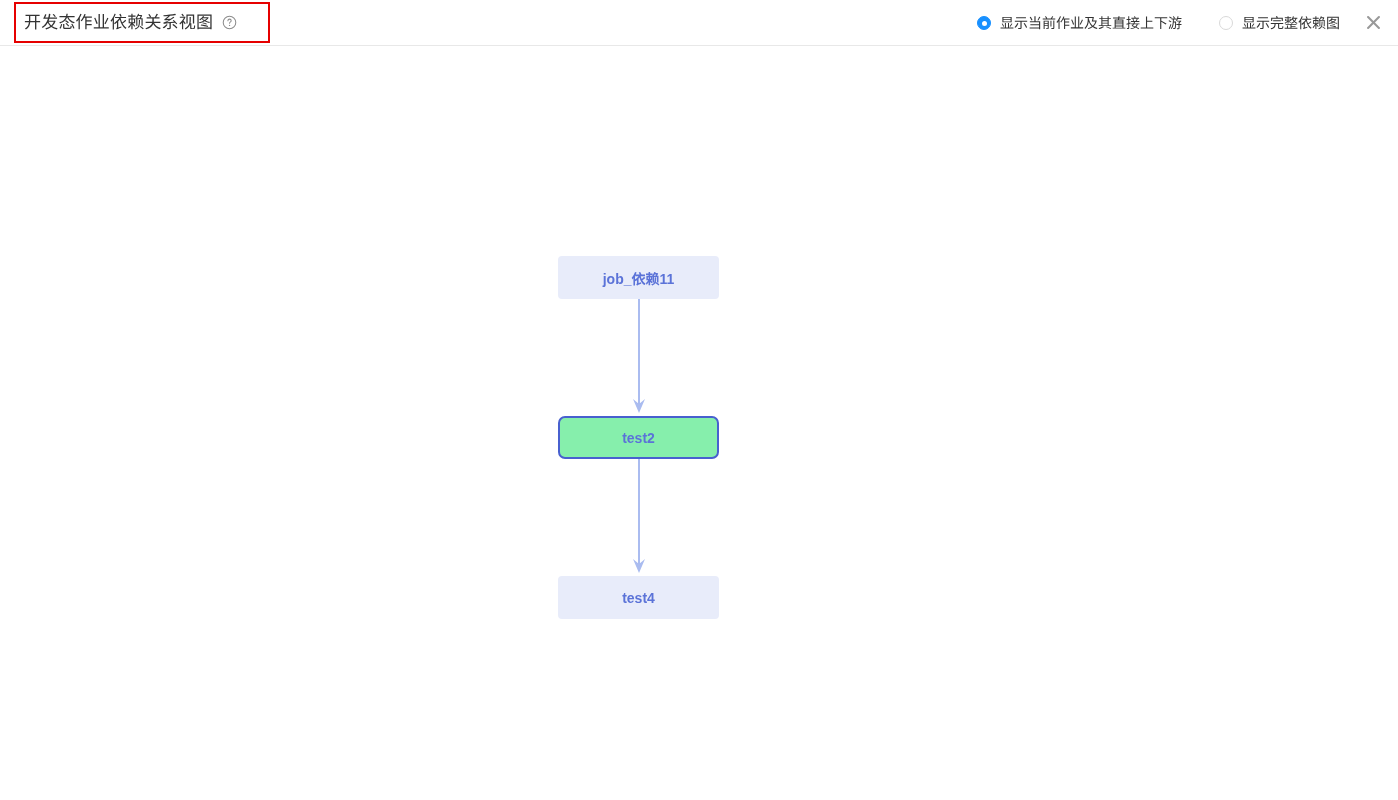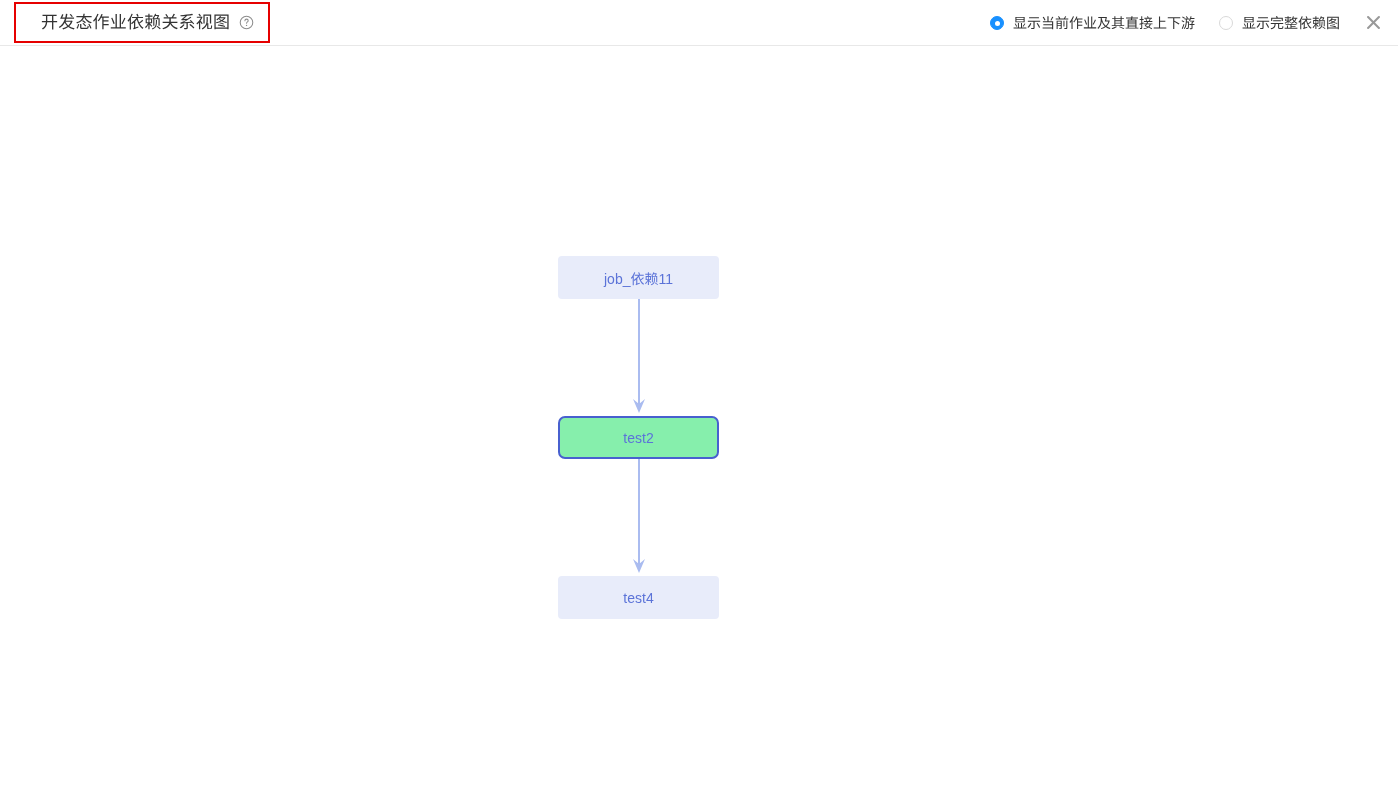--- a/index.html
+++ b/index.html
@@ -31,21 +31,21 @@
   .title-wrap {
     position: absolute;
     left: 14px;
     top: 2px;
     height: 41px;
     width: 256px;
     box-sizing: border-box;
     border: 2px solid #e60000;
     display: flex;
     align-items: center;
-    padding-left: 25px;
+    padding-left: 8px;
   }
 
   .page-title {
     font-size: 17px;
     color: #333333;
     line-height: 20px;
     letter-spacing: 0.2px;
     white-space: nowrap;
   }
 
@@ -61,21 +61,21 @@
   .help-icon svg { display: block; }
 
   
   .radio-group {
     position: absolute;
     right: 58px;
     top: 0;
     height: 46px;
     display: flex;
     align-items: center;
-    gap: 24px;
+    gap: 37px;
   }
 
   .radio-item {
     display: flex;
     align-items: center;
     cursor: pointer;
     user-select: none;
   }
 
   .radio-dot {
@@ -154,20 +154,21 @@
     box-sizing: border-box;
     display: flex;
     align-items: center;
     justify-content: center;
     font-size: 14px;
     color: #5b73d8;
     border-radius: 4px;
     background: #e8ecfa;
     cursor: pointer;
     white-space: nowrap;
+    font-weight: bold;
   }
 
   .node.current {
     border: 2px solid #4860cf;
     border-radius: 7px;
     background: #86efac;
   }
 
   .node-0 { left: 558px; top: 209px; }
   .node-1 { left: 558px; top: 369px; }

